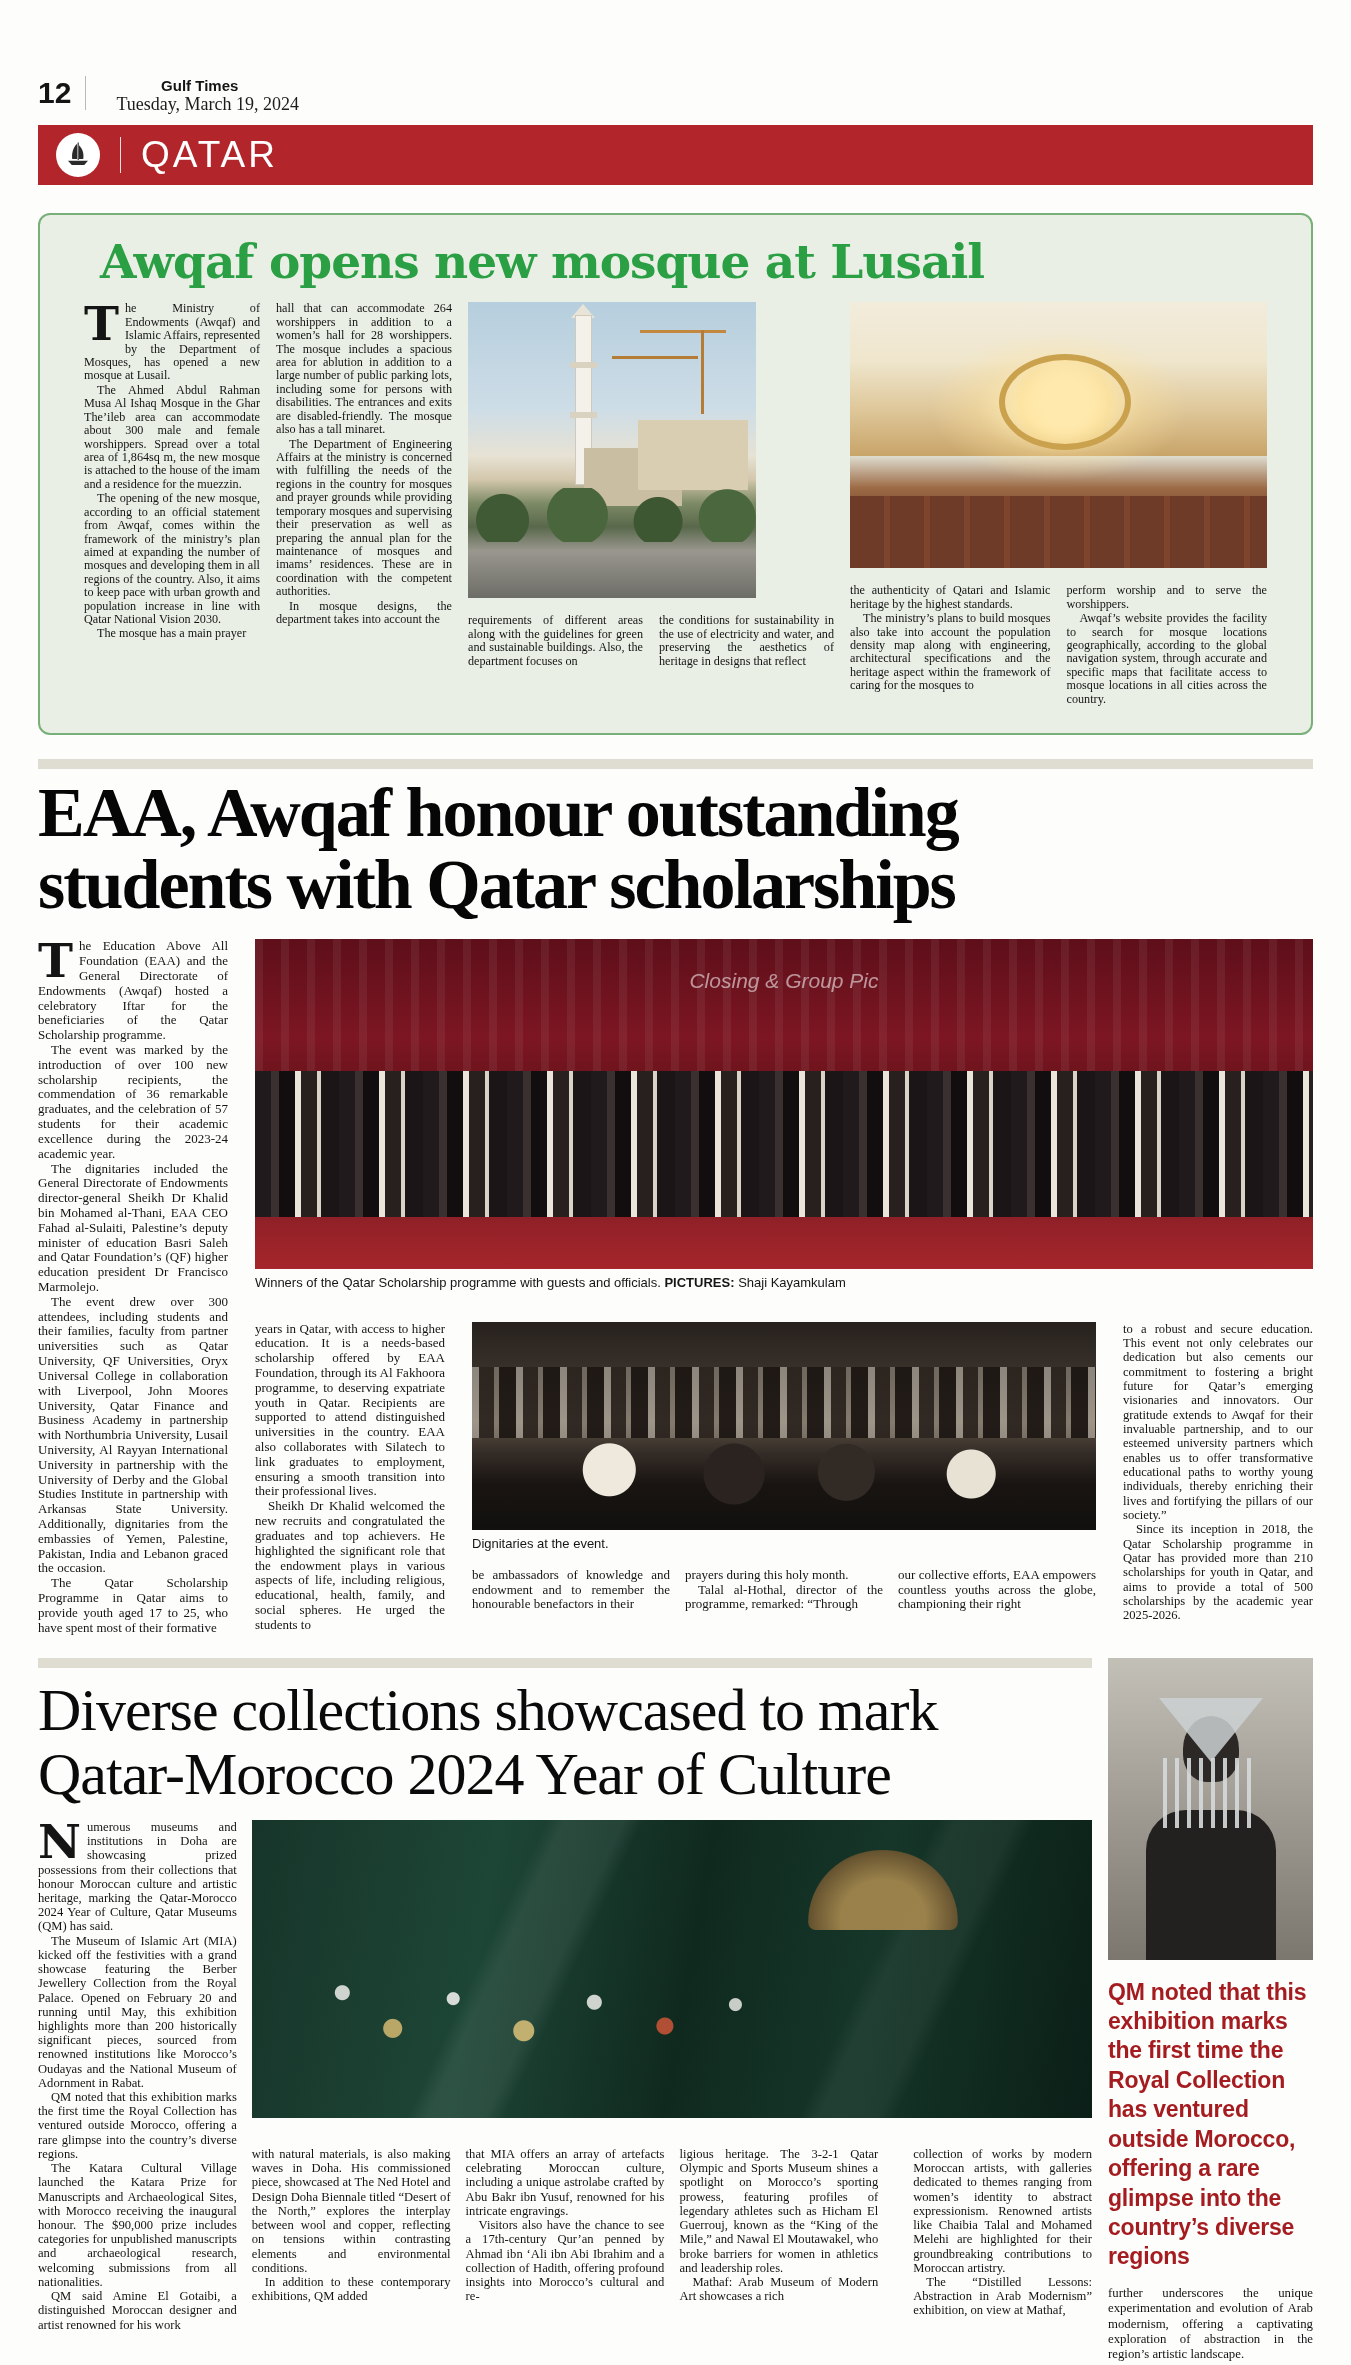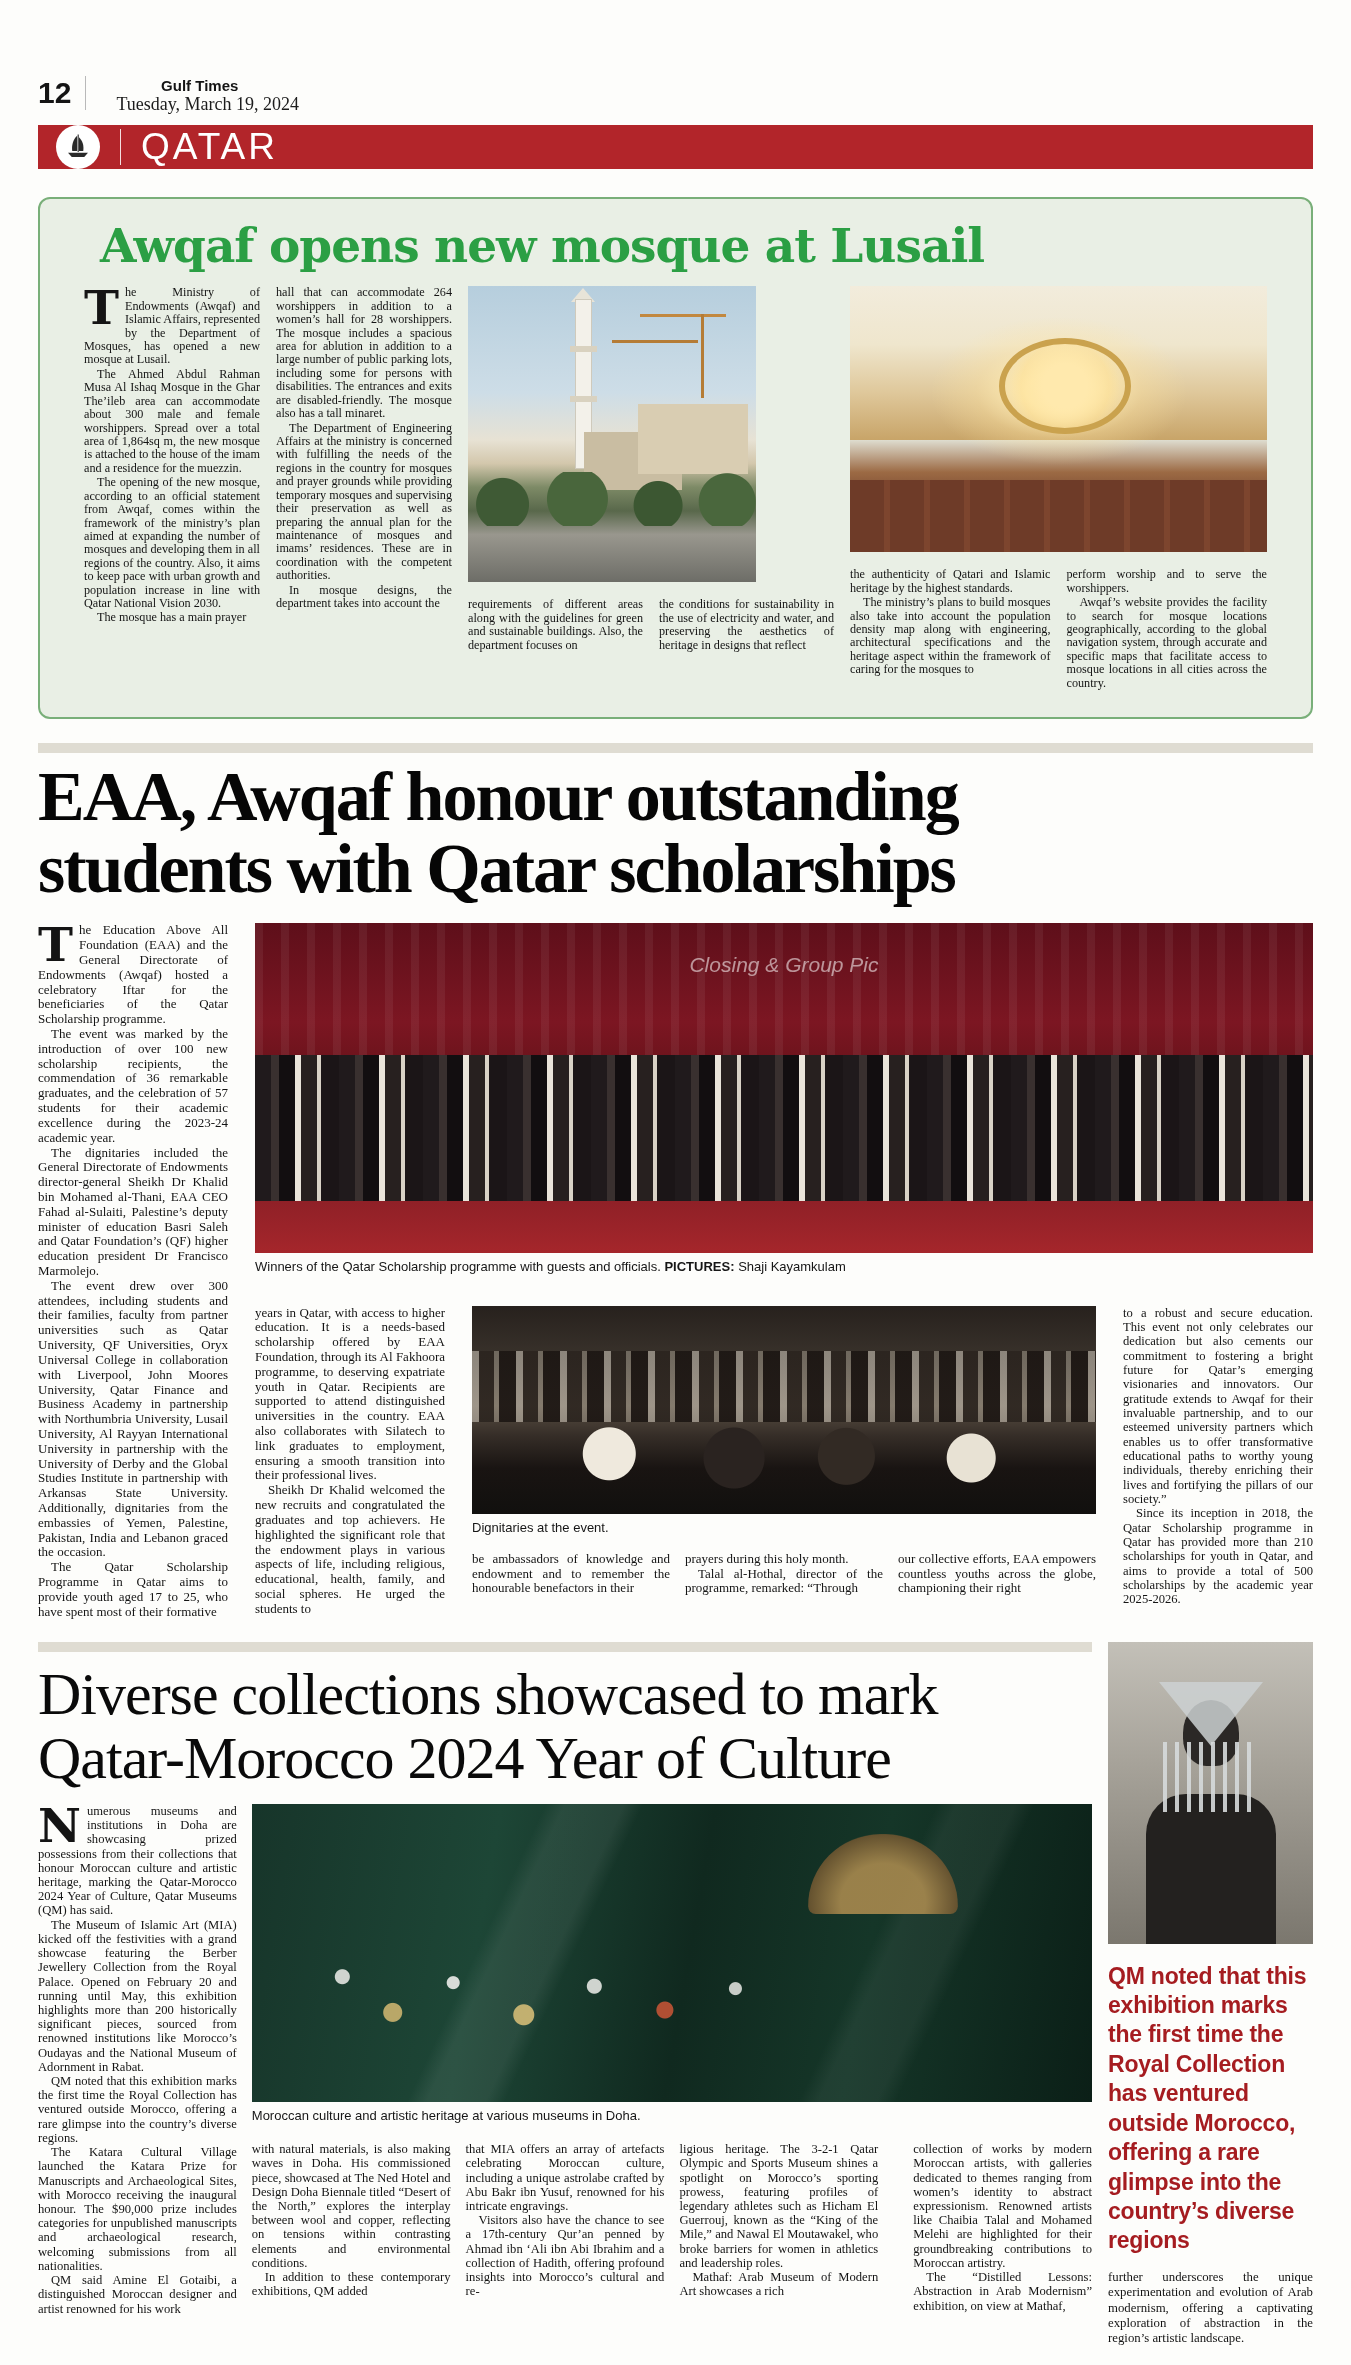--- a/index.html
+++ b/index.html
@@ -8,21 +8,21 @@
 
   
   .hdr{display:flex;align-items:flex-start;gap:14px;height:42px;}
   .pagenum{font-family:"Liberation Sans",sans-serif;font-weight:700;font-size:30px;line-height:1;padding-top:2px;}
   .hdr-rule{width:1px;height:34px;background:#b9b9b9;}
   .hdr-stack{display:flex;flex-direction:column;line-height:1.15;padding-top:1px;text-align:center;}
   .paper-name{font-family:"Liberation Sans",sans-serif;font-weight:700;font-size:15px;}
   .paper-date{font-family:Liberation Serif, serif;font-size:18px;color:#1c1c1c;margin-left:16px;}
 
   
-  .banner{margin-top:7px;height:44px;background:#b2252a;display:flex;align-items:center;padding:0 18px;}
+  .banner{margin-top:7px;height:60px;background:#b2252a;display:flex;align-items:center;padding:0 18px;}
   .logo-circle{width:44px;height:44px;border-radius:50%;background:#ffffff;display:flex;align-items:center;justify-content:center;}
   .banner-rule{width:1px;height:36px;background:rgba(255,255,255,.85);margin:0 20px;}
   .section-title{color:#ffffff;font-family:"Liberation Sans",sans-serif;font-size:37px;letter-spacing:3px;font-weight:400;}
 
   
   p{margin:0;}
   .pind{text-indent:13px;}
   .jt{text-align:justify;}
   .dc::first-letter{float:left;font-family:"DejaVu Serif",serif;font-weight:700;font-size:47px;line-height:.8;padding:3px 6px 0 0;}
   .cap{font-family:"Liberation Sans",sans-serif;font-size:13px;color:#161616;margin-top:6px;line-height:1.25;}
@@ -254,21 +254,20 @@
           <p class="pind">The Katara Cultural Village launched the Katara Prize for Manuscripts and Archaeological Sites, with Morocco receiving the inaugural honour. The $90,000 prize includes categories for unpublished manuscripts and archaeological research, welcoming submissions from all nationalities.</p>
           <p class="pind">QM said Amine El Gotaibi, a distinguished Moroccan designer and artist renowned for his work</p>
         </div>
 
         <div class="a3-photowrap">
           <div class="ph ph-mor">
             <div class="glass"></div>
             <div class="crown"></div>
             <div class="jewels"></div>
           </div>
-          <div class="cap">Moroccan culture and artistic heritage at various museums in Doha.</div>
         </div>
 
         <div class="a3-c2 jt">
           <p>with natural materials, is also making waves in Doha. His commissioned piece, showcased at The Ned Hotel and Design Doha Biennale titled “Desert of the North,” explores the interplay between wool and copper, reflecting on tensions within contrasting elements and environmental conditions.</p>
           <p class="pind">In addition to these contemporary exhibitions, QM added</p>
         </div>
         <div class="a3-c3 jt">
           <p>that MIA offers an array of artefacts celebrating Moroccan culture, including a unique astrolabe crafted by Abu Bakr ibn Yusuf, renowned for his intricate engravings.</p>
           <p class="pind">Visitors also have the chance to see a 17th-century Qur’an penned by Ahmad ibn ‘Ali ibn Abi Ibrahim and a collection of Hadith, offering profound insights into Morocco’s cultural and re-</p>
         </div>

